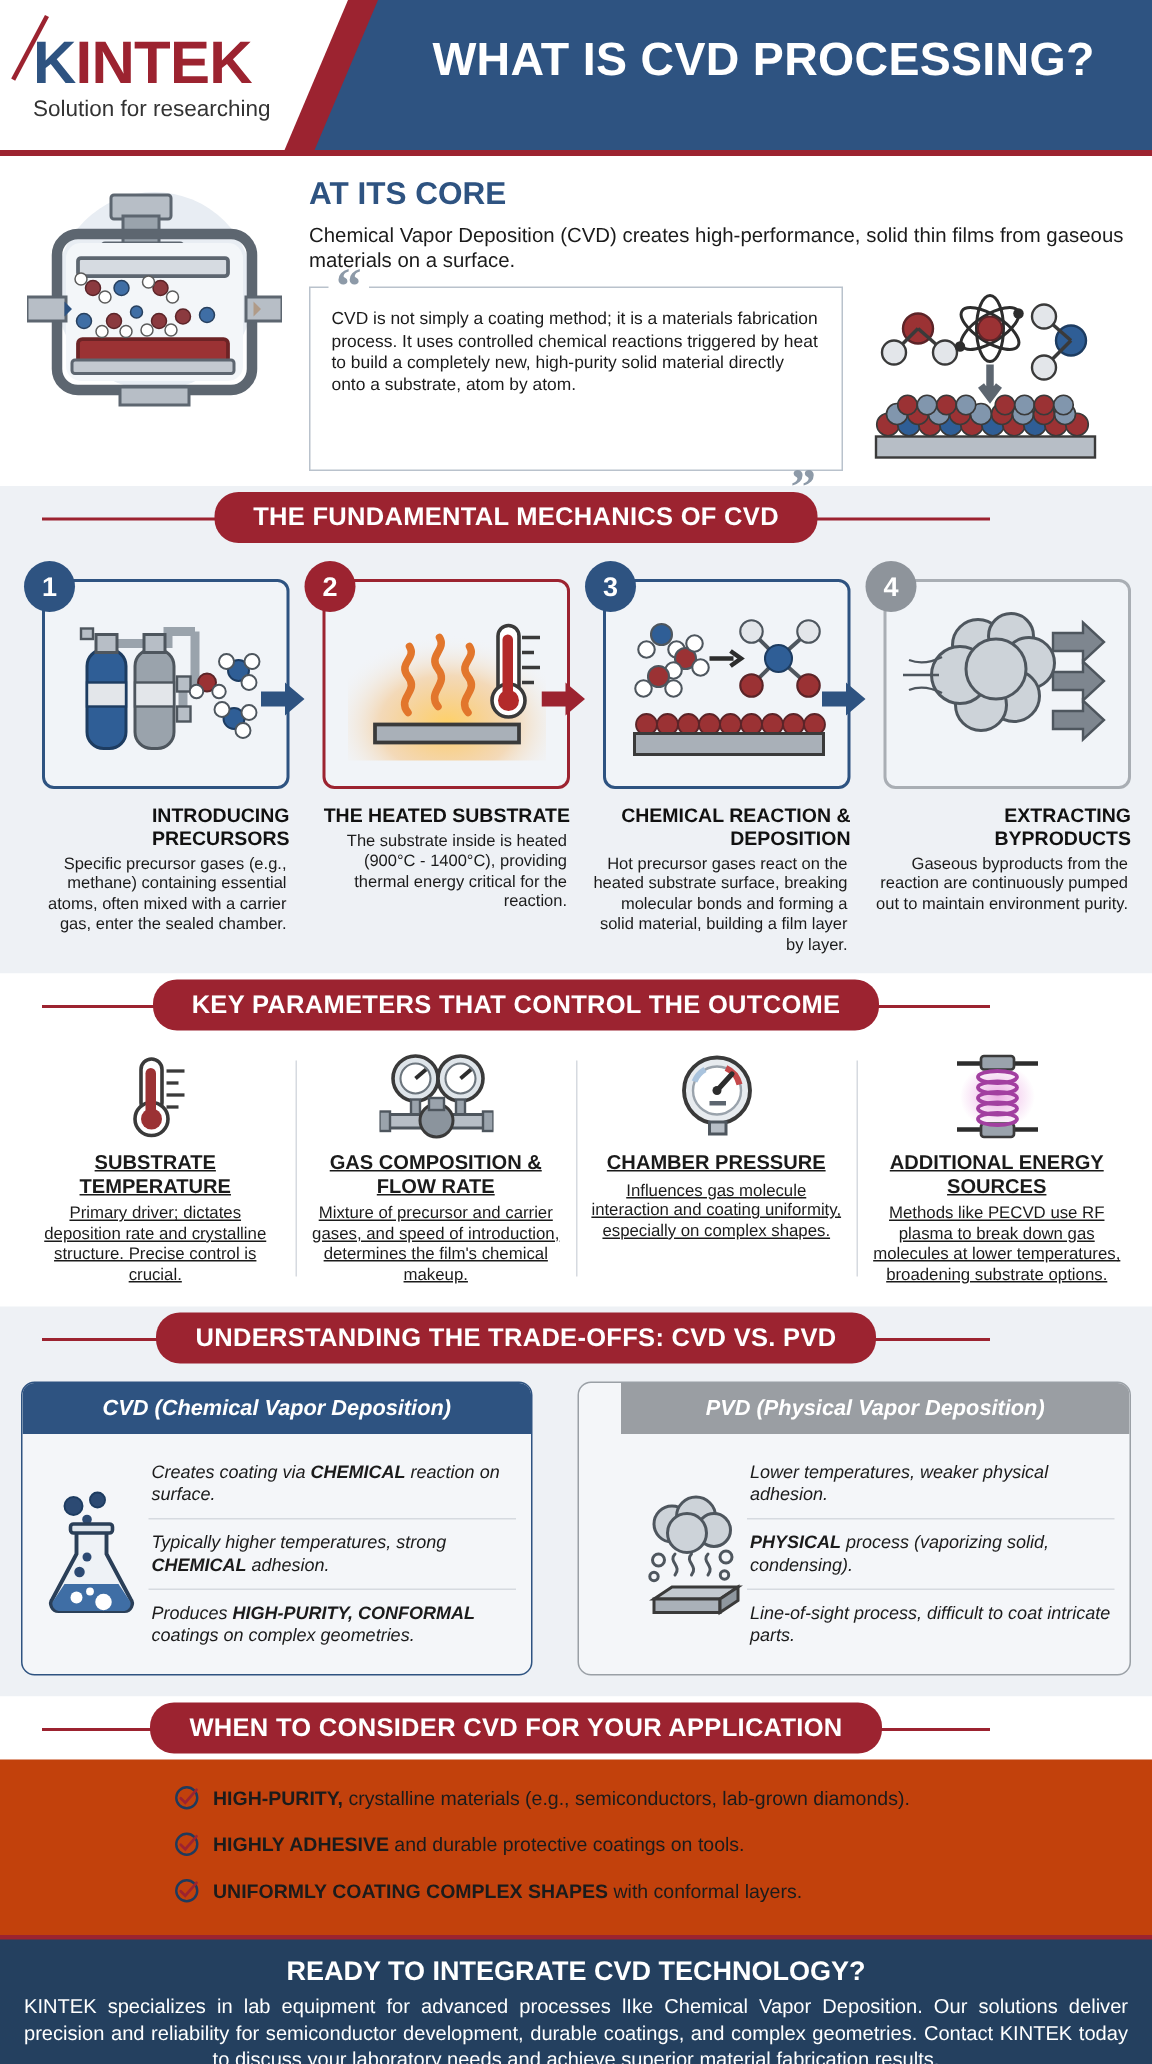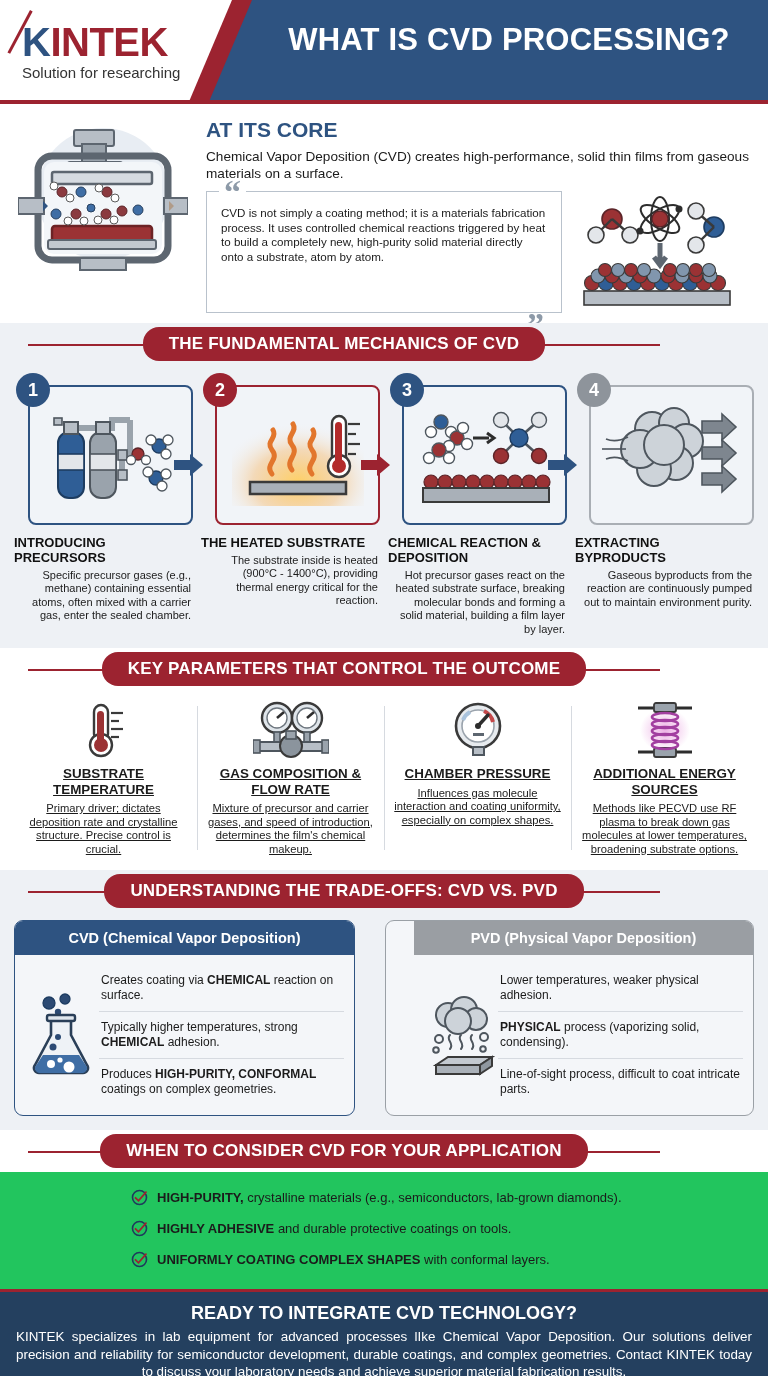--- a/index.html
+++ b/index.html
@@ -120,61 +120,61 @@
     position:absolute; left:-14px; top:-14px; width:34px; height:34px;
     border-radius:50%; color:#fff; font-weight:bold; font-size:18px;
     display:flex; align-items:center; justify-content:center; z-index:3;
   }
   .n1{ background:#2e5381; } .n2{ background:#9c2330; }
   .n3{ background:#2e5381; } .n4{ background:#8e949b; }
   .step-arrow{
     position:absolute; right:-13px; top:66px; z-index:4;
   }
   .step-title{
-    text-align:left; font-weight:bold; font-size:13px; line-height:15px;
+    text-align:right; font-weight:bold; font-size:13px; line-height:15px;
     margin-top:10px; color:#111;
   }
   .step-desc{
     text-align:right; font-size:11px; line-height:13.4px; margin-top:4px;
     color:#1b1b1b; padding:0 2px;
   }
 
   
   .params{ display:flex; padding:10px 10px 14px 10px; background:#ffffff; }
   .param{ width:25%; padding:0 10px; text-align:center; position:relative;text-decoration:underline; }
   .param + .param::before{
     content:""; position:absolute; left:0; top:6px; bottom:6px; width:1px;
     background:#d6dae0;
   }
   .param-icon{ height:60px; display:flex; align-items:center; justify-content:center; }
   .param-title{ font-weight:bold; font-size:13.4px; line-height:15.5px; margin-top:6px; }
   .param-desc{ font-size:11.2px; line-height:13.6px; margin-top:5px; }
 
   
-  .compare{ display:flex; padding:8px 14px 14px 14px; gap:30px; }
+  .compare{ display:flex; padding:8px 14px 14px 14px; gap:30px;font-style:italic; }
   .cmp-card{
     flex:1; border-radius:9px; overflow:hidden; background:#f4f6f9;
   }
   .cmp-card.cvd{ border:1px solid #2e5381; }
   .cmp-card.pvd{ border:1px solid #9aa0a6;padding-left:28px; }
   .cmp-head{
     text-align:center; color:#fff; font-weight:bold; font-size:14.5px;
     padding:9px 4px;
   }
   .cmp-head.cvd{ background:#2e5381; }
   .cmp-head.pvd{ background:#9a9ea3; }
   .cmp-body{ display:flex; padding:10px 10px 10px 8px; }
   .cmp-icon{ width:76px; flex:0 0 76px; display:flex; align-items:center; justify-content:center; }
   .cmp-list{ flex:1; }
   .cmp-item{ font-size:12px; line-height:15px; padding:8px 2px; }
   .cmp-item + .cmp-item{ border-top:1px solid #d6dae0; }
   .cmp-item b{ font-weight:bold; }
 
   
-  .checks{ padding:10px 0 14px 15px; background:#22c55e; }
+  .checks{ padding:10px 0 14px 0; background:#c2410c; }
   .check-row{
     display:flex; align-items:center; gap:9px; padding:7px 0 7px 116px;
     font-size:13px; line-height:16px;
   }
   .check-row b{ font-weight:bold; }
 
   
   .cta{
     background:#24405f; color:#fff; padding:11px 16px 14px 16px;
     border-top:3px solid #9c2330; border-bottom:3px solid #9c2330;

